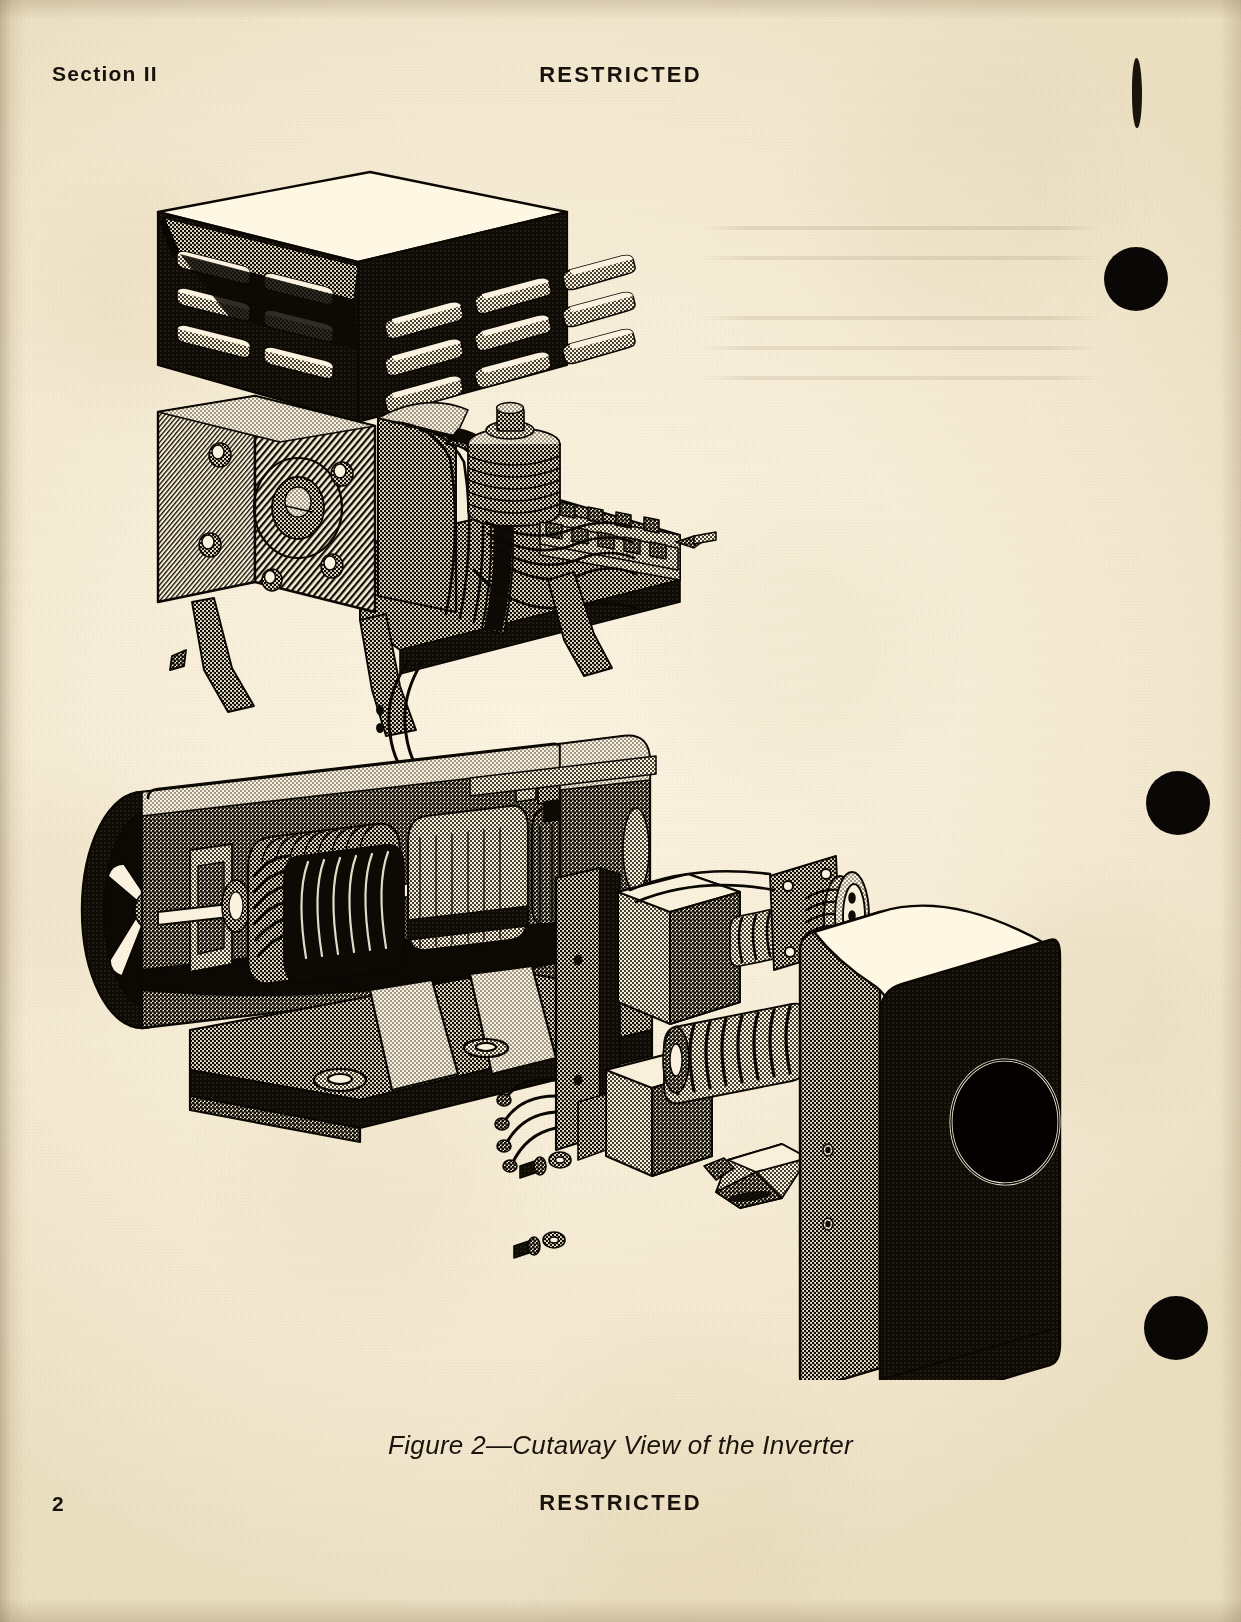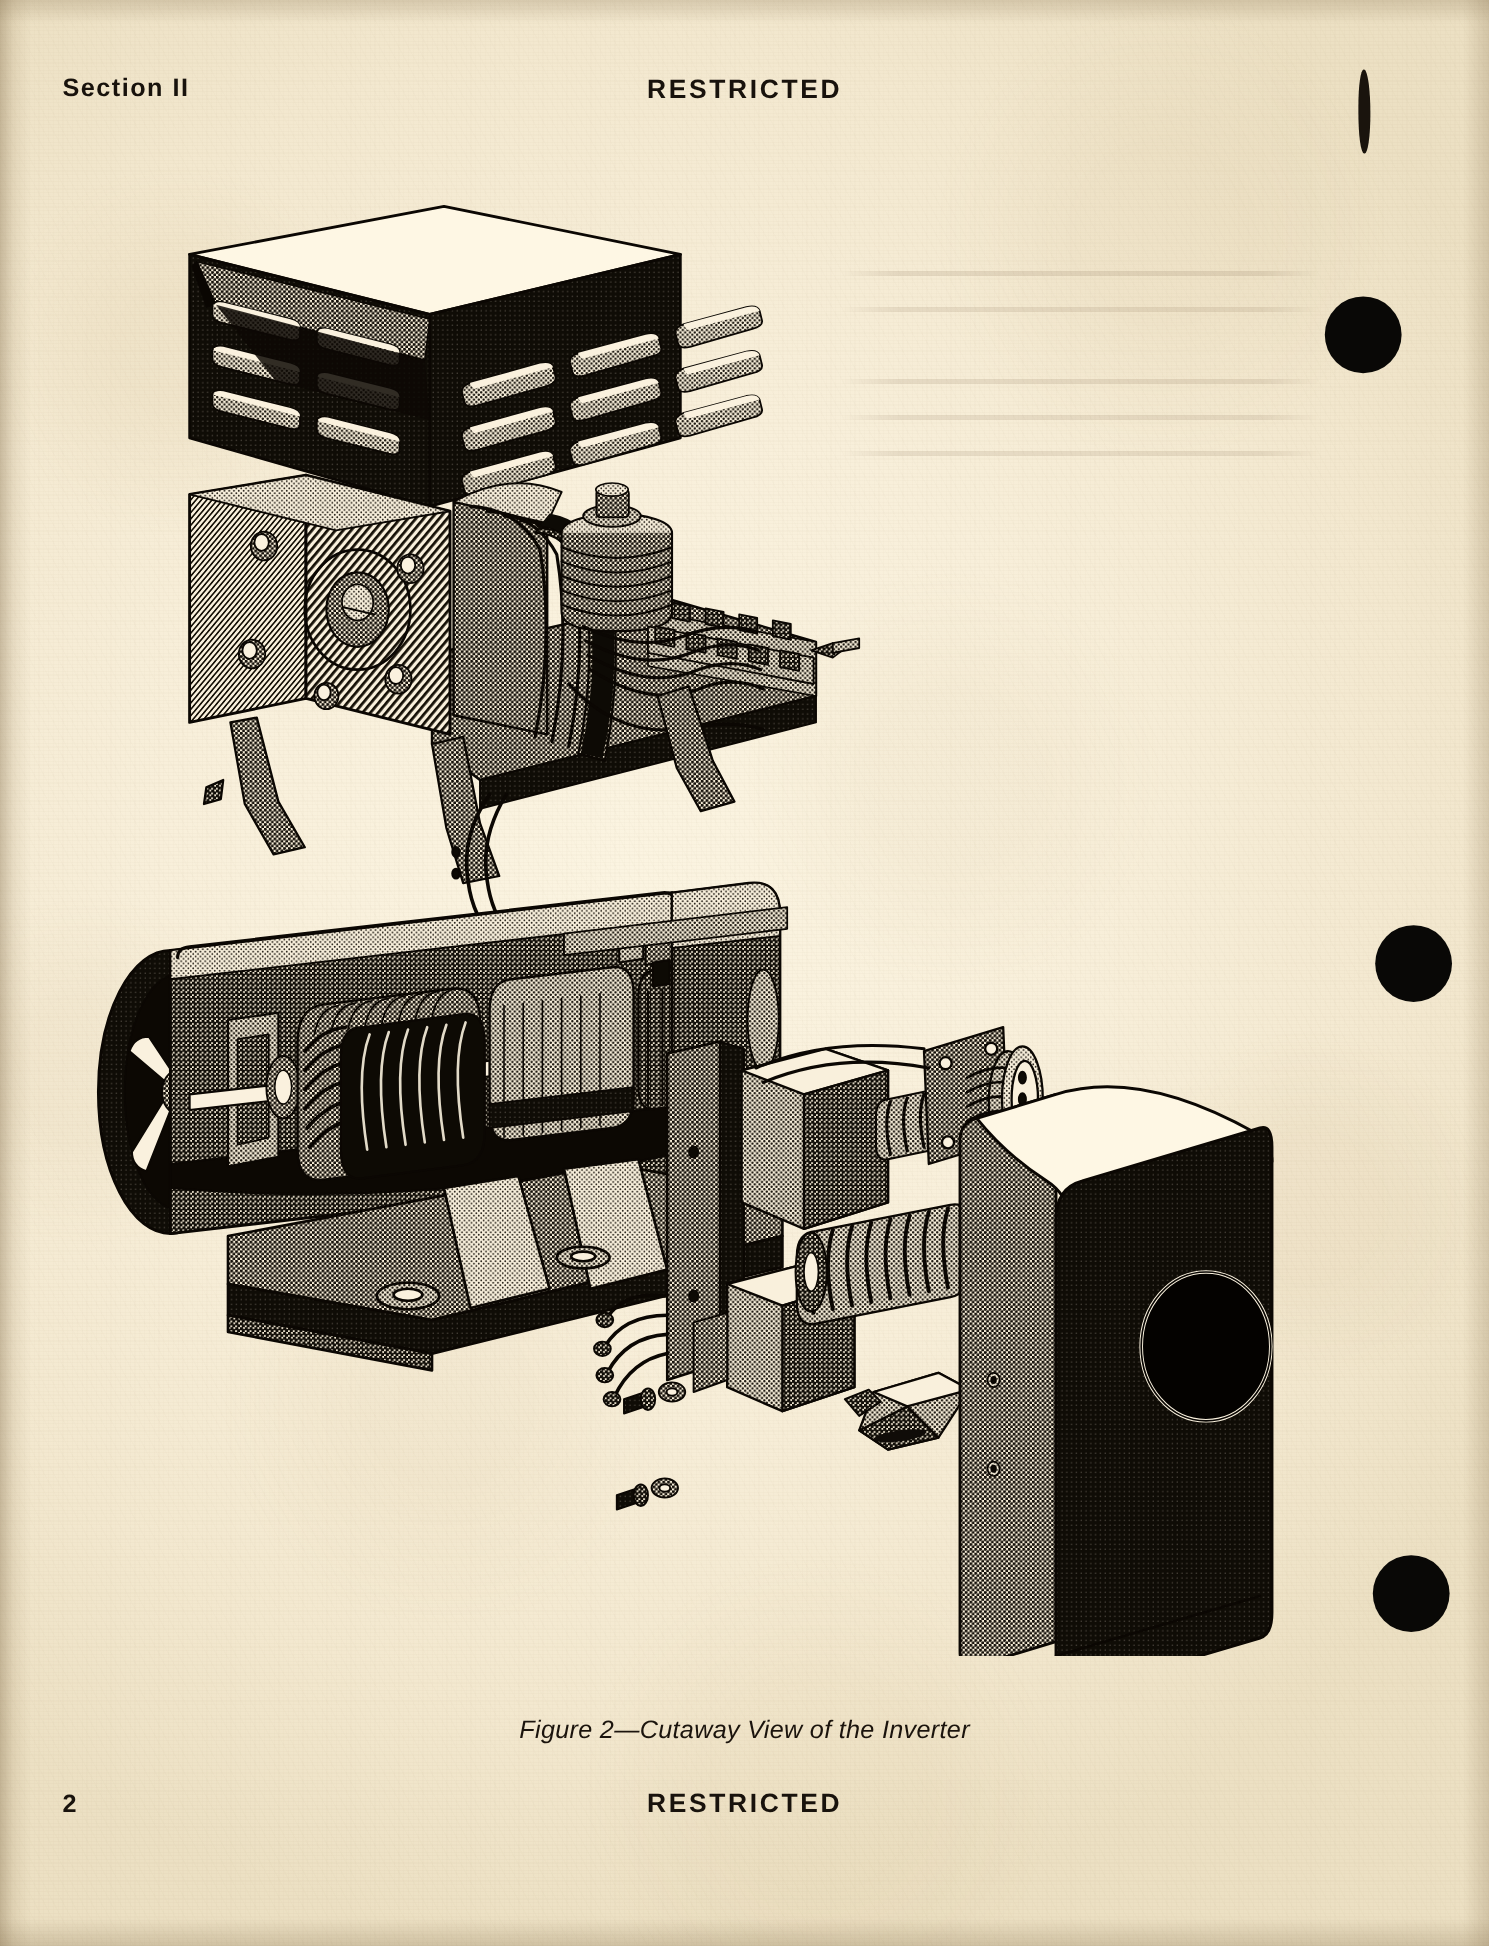--- a/index.html
+++ b/index.html
@@ -76,21 +76,21 @@
     color:#18120c;
     letter-spacing:.06em;
     white-space:nowrap;
   }
   #section-label{left:52px;top:62px;font-size:21px;}
   #restricted-top{left:0;right:0;top:62px;text-align:center;font-size:22px;letter-spacing:.10em;}
   #doc-number{left:0;right:0;top:92px;text-align:center;font-size:22px;letter-spacing:.10em;}
 
   #figure-caption{
     position:absolute;left:0;right:0;top:1430px;
-    text-align:center;font-style:italic;font-size:21px;
+    text-align:center;font-style:italic;font-size:26px;
     color:#1b140d;letter-spacing:.012em;
   }
   #restricted-bottom{
     position:absolute;left:0;right:0;top:1490px;
     text-align:center;font-weight:bold;font-size:22px;
     color:#18120c;letter-spacing:.10em;
   }
   #page-number{
     position:absolute;left:52px;top:1492px;
     font-weight:bold;font-size:21px;color:#18120c;

